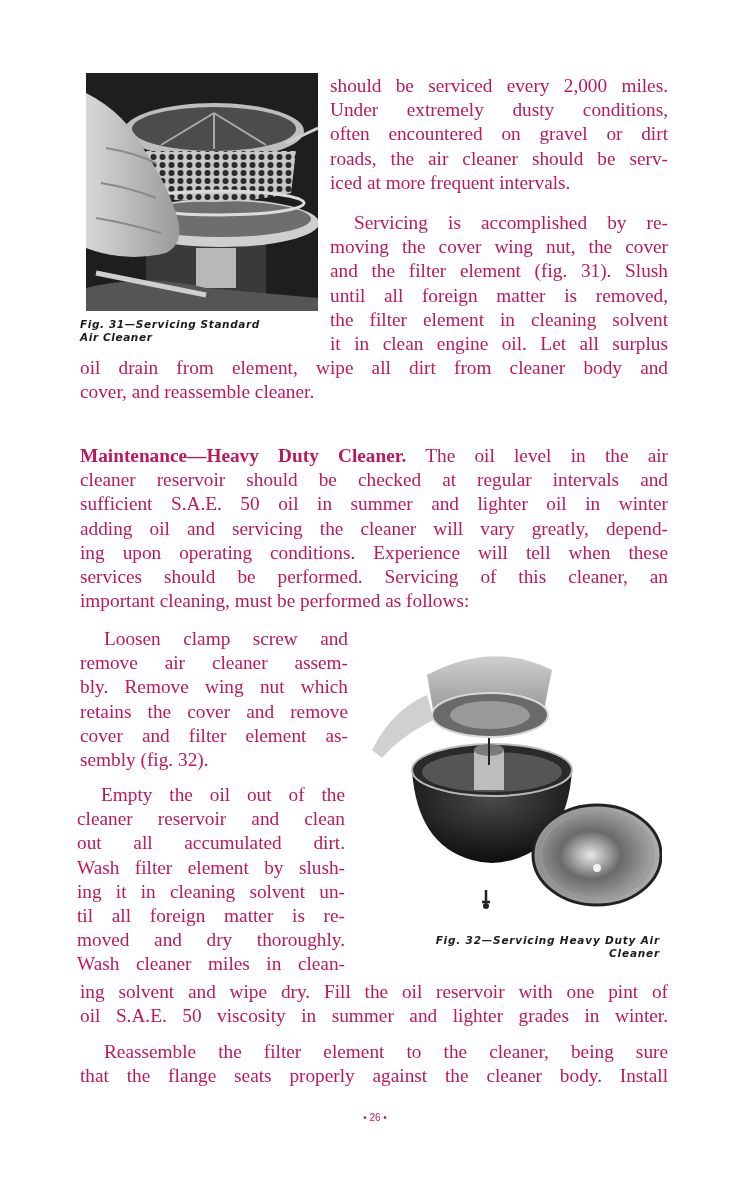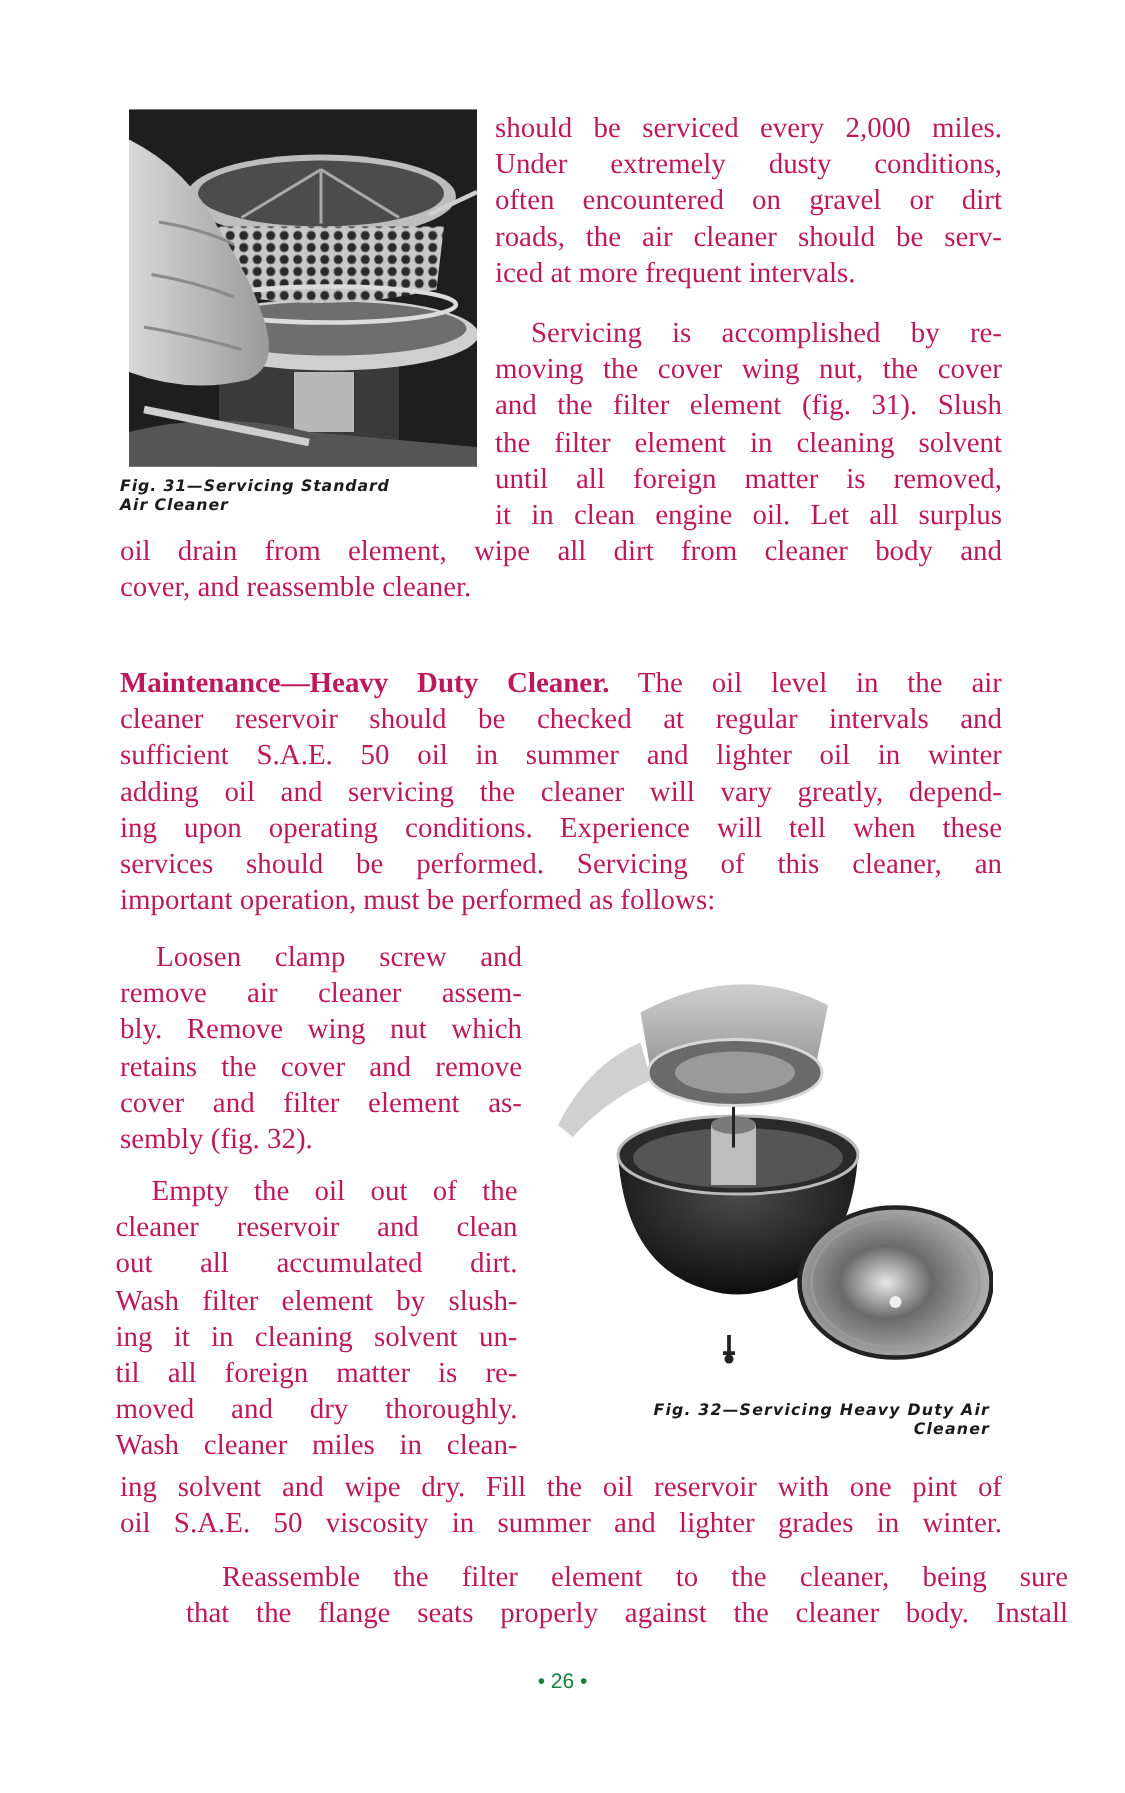--- a/index.html
+++ b/index.html
@@ -20,32 +20,32 @@
   .line.last { text-align-last: left; }
   .indent { padding-left: 24px; }
 
   .col-r1 { left: 330px; top: 74px; width: 338px; }
   .col-r2 { left: 330px; top: 211px; width: 338px; }
   .full1 { left: 80px; top: 356px; width: 588px; }
   .full2 { left: 80px; top: 444px; width: 588px; }
   .col-l1 { left: 80px; top: 627px; width: 268px; }
   .col-l2 { left: 77px; top: 783px; width: 268px; }
   .full3 { left: 80px; top: 980px; width: 588px; }
-  .full4 { left: 80px; top: 1040px; width: 588px; margin-left: 44px; }
+  .full4 { left: 80px; top: 1040px; width: 588px; }
 
   .bold { font-weight: bold; }
 
   
   .fig32 { position: absolute; left: 362px; top: 640px; width: 300px; height: 280px; }
   .cap32 { position: absolute; left: 370px; top: 934px; width: 290px; text-align: right;
            font-family: "DejaVu Sans", sans-serif; font-style: italic; font-weight: bold;
            font-size: 10.5px; line-height: 13px; letter-spacing: 0.8px; color: #1a1a1a; }
 
   .pagenum { position: absolute; left: 300px; top: 1112px; width: 150px; text-align: center;
-             font-family: "Liberation Sans", sans-serif; font-size: 14px; color: #15803d; }
+             font-family: "Liberation Sans", sans-serif; font-size: 10px; color: #be185d; }
 </style>
 </head>
 <body>
 
 <div class="page">
 
   <div class="fig31" title="Hands lifting a perforated air cleaner filter element off the carburetor">
     <svg width="232" height="238" viewBox="0 0 232 238">
       <defs>
         <pattern id="perf" width="9" height="8" patternUnits="userSpaceOnUse">
@@ -90,38 +90,38 @@
     <span class="line">Under extremely dusty conditions,</span>
     <span class="line">often encountered on gravel or dirt</span>
     <span class="line">roads, the air cleaner should be serv-</span>
     <span class="line last">iced at more frequent intervals.</span>
   </div>
 
   <div class="txt col-r2">
     <span class="line indent">Servicing is accomplished by re-</span>
     <span class="line">moving the cover wing nut, the cover</span>
     <span class="line">and the filter element (fig. 31). Slush</span>
+    <span class="line">until all foreign matter is removed,</span>
     <span class="line">the filter element in cleaning solvent</span>
-    <span class="line">until all foreign matter is removed,</span>
     <span class="line">it in clean engine oil. Let all surplus</span>
   </div>
 
   <div class="txt full1">
     <span class="line">oil drain from element, wipe all dirt from cleaner body and</span>
     <span class="line last">cover, and reassemble cleaner.</span>
   </div>
 
   <div class="txt full2">
     <span class="line"><span class="bold">Maintenance—Heavy Duty Cleaner.</span><span> The oil level in the air</span></span>
     <span class="line">cleaner reservoir should be checked at regular intervals and</span>
     <span class="line">sufficient S.A.E. 50 oil in summer and lighter oil in winter</span>
     <span class="line">adding oil and servicing the cleaner will vary greatly, depend-</span>
     <span class="line">ing upon operating conditions. Experience will tell when these</span>
     <span class="line">services should be performed. Servicing of this cleaner, an</span>
-    <span class="line last">important operation, must be performed as follows:</span>
+    <span class="line last">important cleaning, must be performed as follows:</span>
   </div>
 
   <div class="txt col-l1">
     <span class="line indent">Loosen clamp screw and</span>
     <span class="line">remove air cleaner assem-</span>
     <span class="line">bly. Remove wing nut which</span>
     <span class="line">retains the cover and remove</span>
     <span class="line">cover and filter element as-</span>
     <span class="line last">sembly (fig. 32).</span>
   </div>

